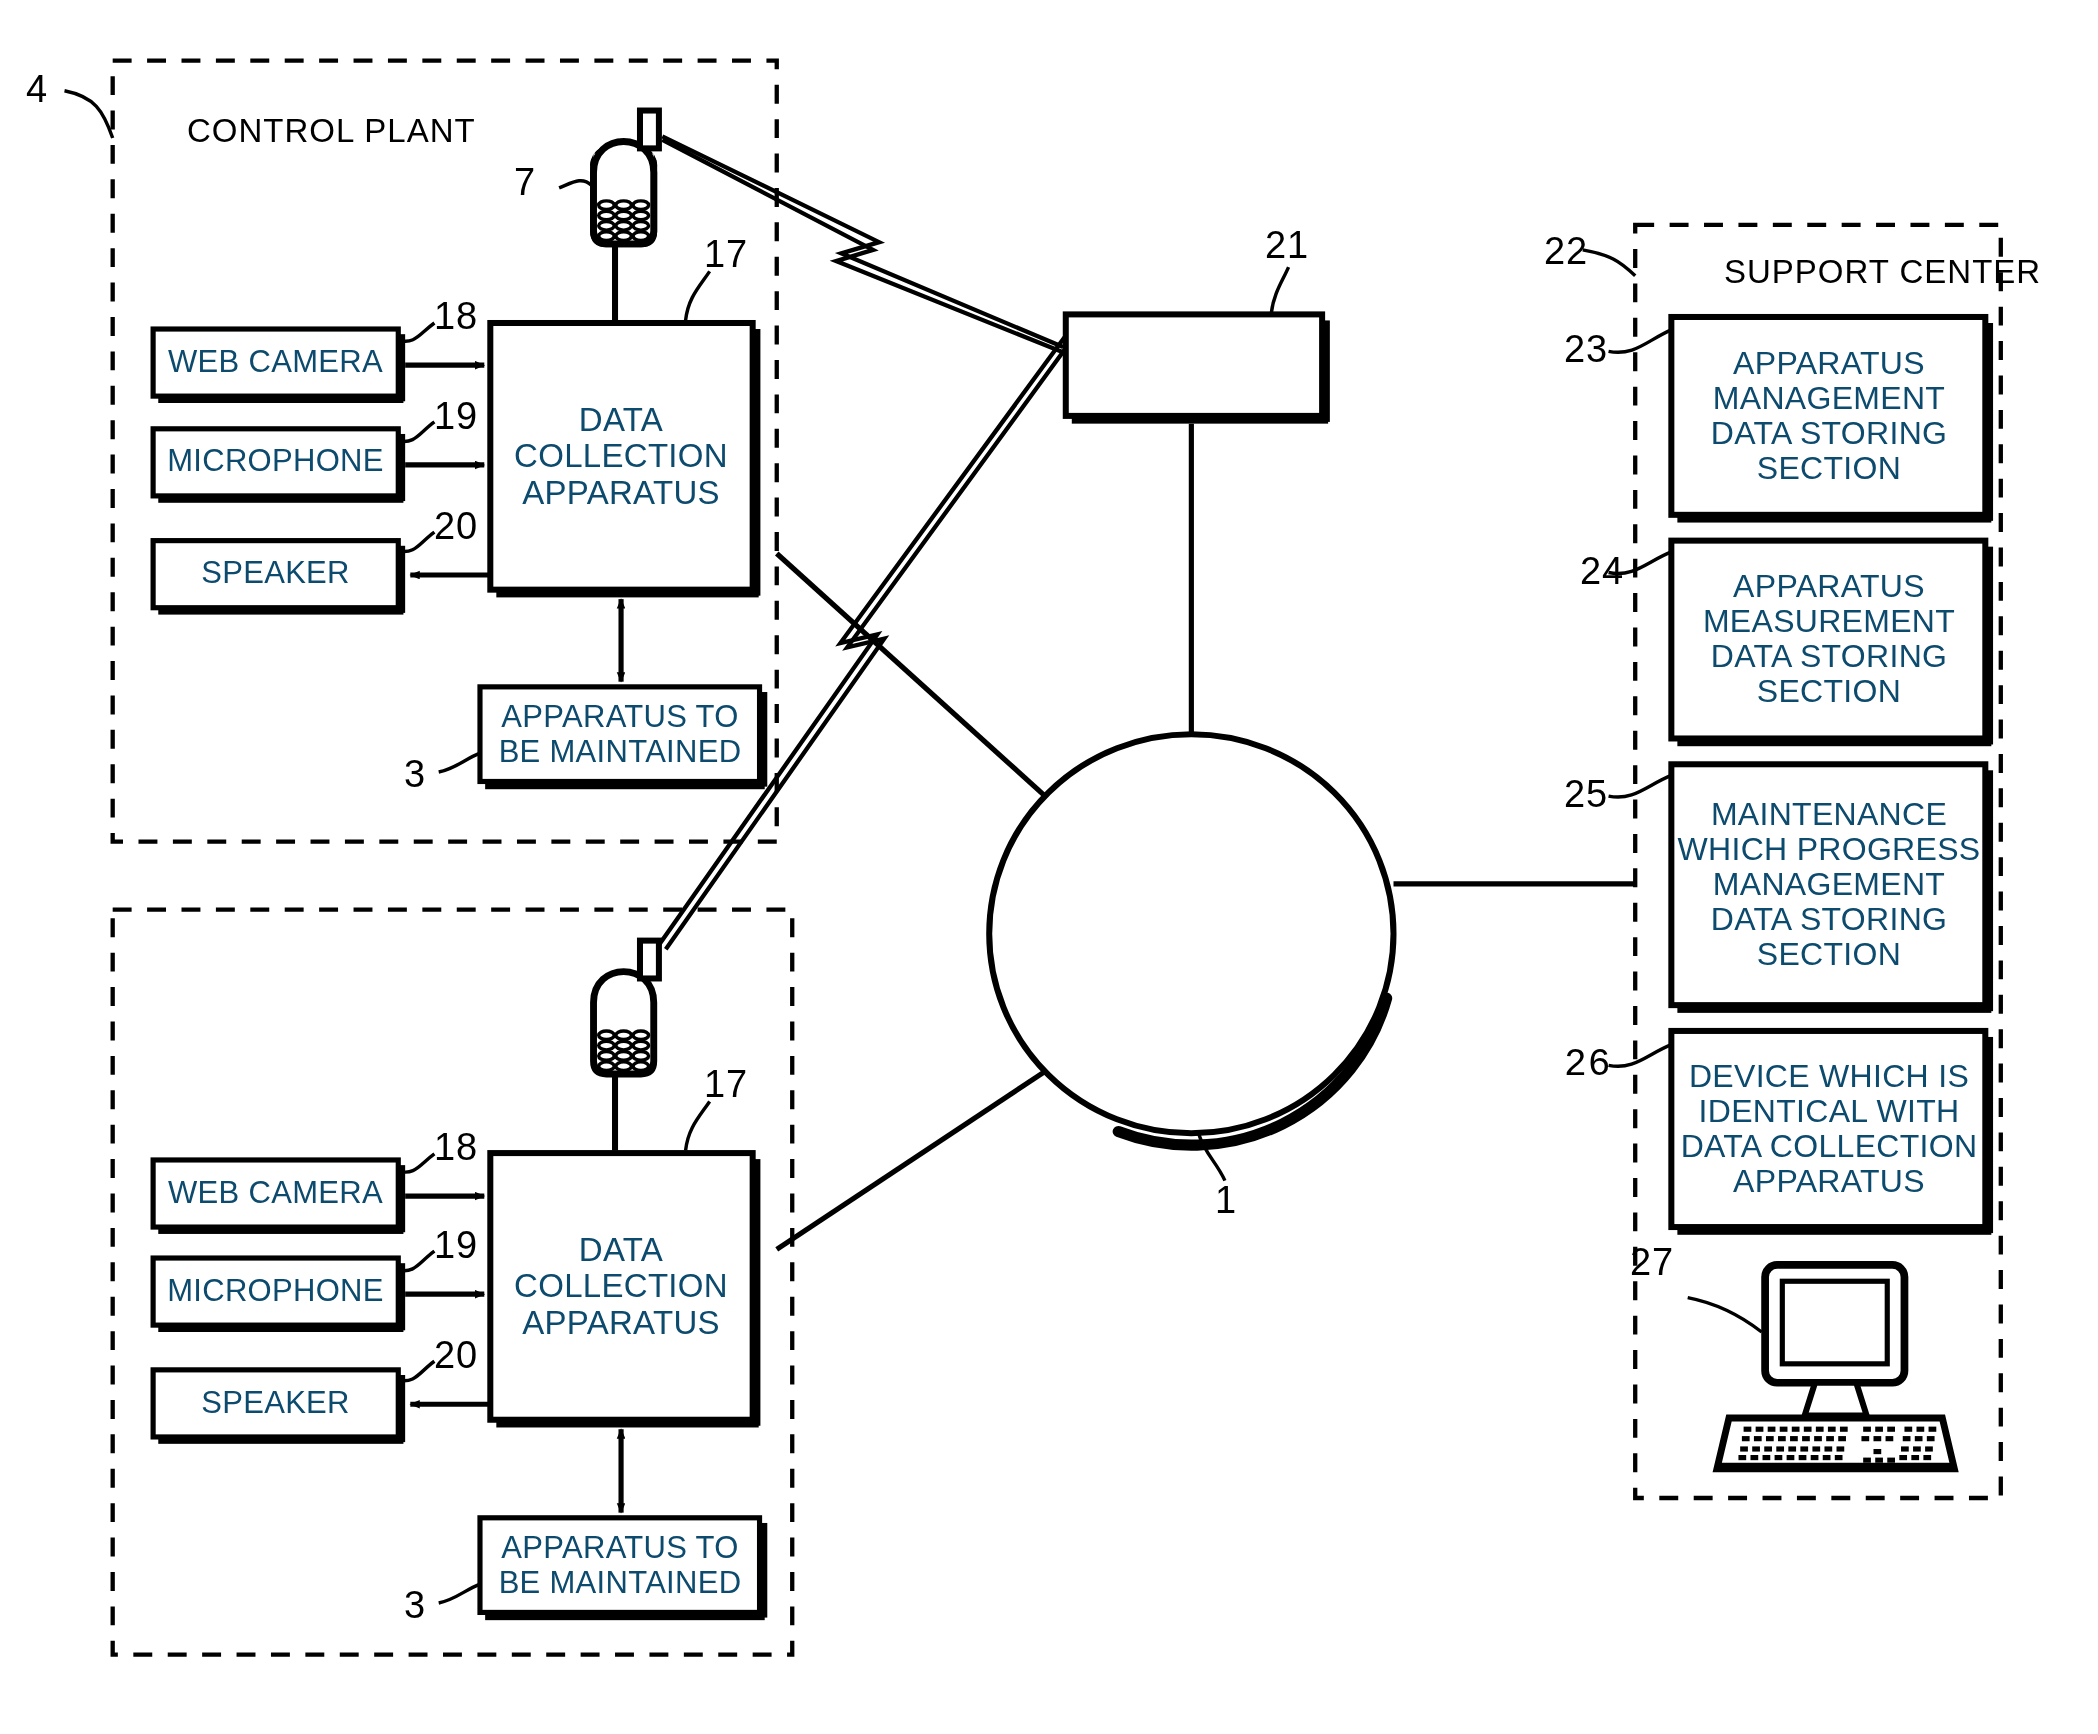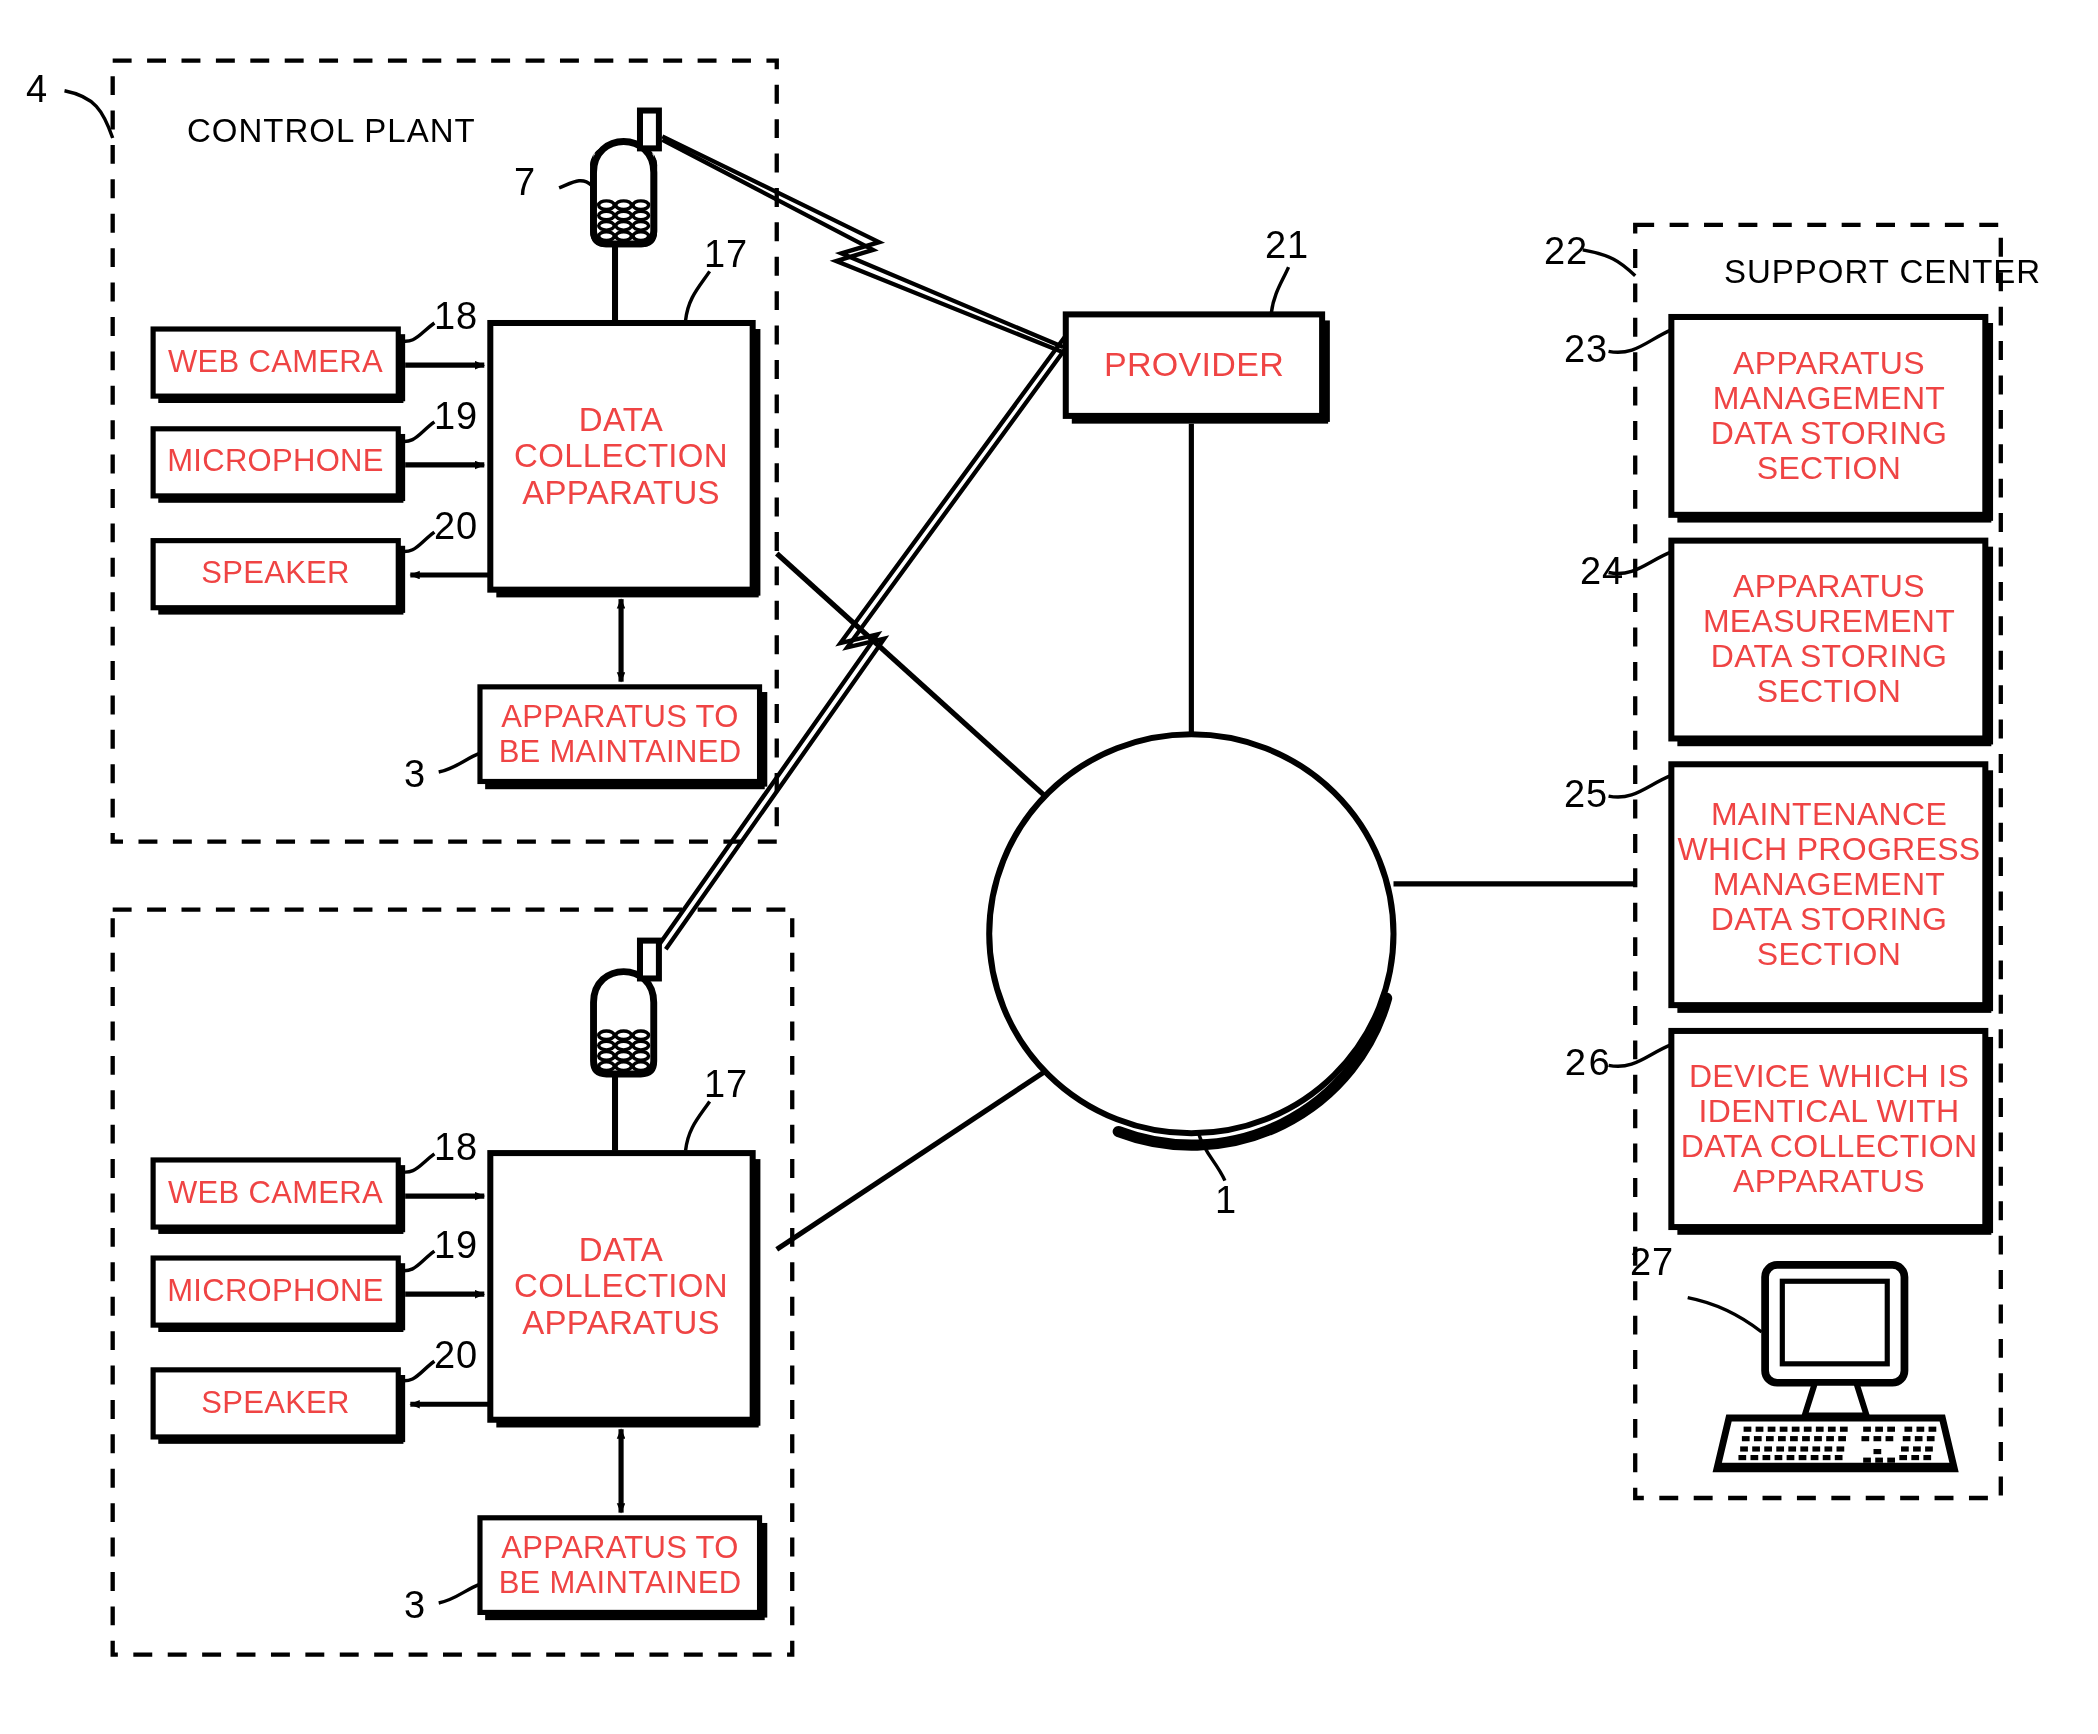--- a/index.html
+++ b/index.html
@@ -35,21 +35,21 @@
   .ref {
     font-size: 38px;
     letter-spacing: 0.9px;
   }
   .boxtext {
     position: absolute;
     display: flex;
     align-items: center;
     justify-content: center;
     text-align: center;
-    color: #ef4444;
+    color: #0c4a6e;
     font-family: "Liberation Sans", sans-serif;
     line-height: 1.1;
     letter-spacing: 0.3px;
   }
   .zone-title {
     position: absolute;
     font-size: 33px;
     letter-spacing: 1px;
     color: #000;
     margin-left: 42px;
@@ -341,21 +341,20 @@
 
   <div class="boxtext" style="left:153px; top:1160px; width:245px; height:67px; font-size:31px;">WEB CAMERA</div>
   <div class="boxtext" style="left:153px; top:1258px; width:245px; height:67px; font-size:31px;">MICROPHONE</div>
   <div class="boxtext" style="left:153px; top:1370px; width:245px; height:67px; font-size:31px;">SPEAKER</div>
   <div class="boxtext" style="left:490px; top:1153px; width:262px; height:267px; font-size:33px; white-space:pre-line;">DATA
 COLLECTION
 APPARATUS</div>
   <div class="boxtext" style="left:480px; top:1518px; width:280px; height:95px; font-size:31px; white-space:pre-line;">APPARATUS TO
 BE MAINTAINED</div>
 
-  <div class="boxtext" style="left:1066px; top:314px; width:256px; height:102px; font-size:34px;">PROVIDER</div>
 
   <div class="boxtext" style="left:1672px; top:317px; width:314px; height:198px; font-size:32px; white-space:pre-line;">APPARATUS
 MANAGEMENT
 DATA STORING
 SECTION</div>
   <div class="boxtext" style="left:1672px; top:540px; width:314px; height:198px; font-size:32px; white-space:pre-line;">APPARATUS
 MEASUREMENT
 DATA STORING
 SECTION</div>
   <div class="boxtext" style="left:1672px; top:764px; width:314px; height:241px; font-size:32px; white-space:pre-line;">MAINTENANCE

